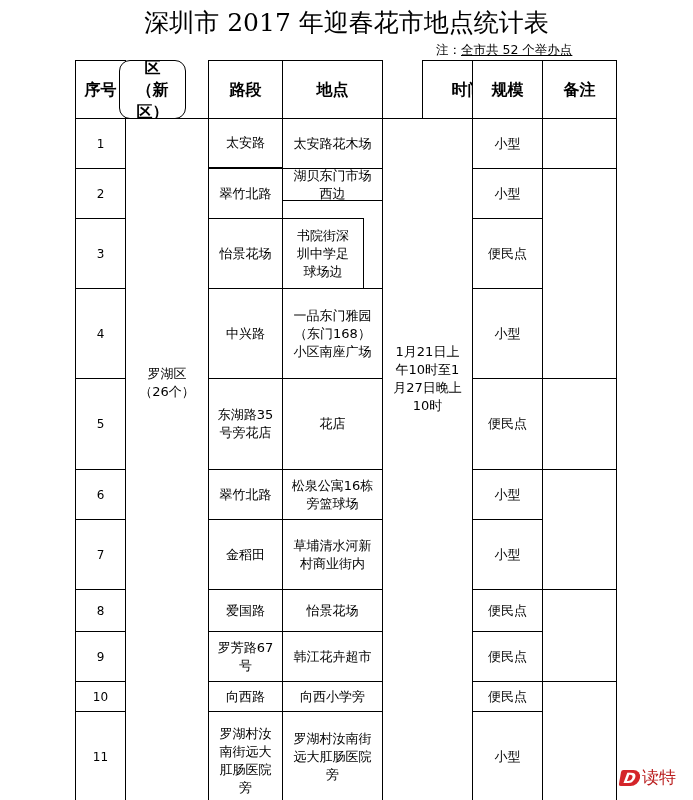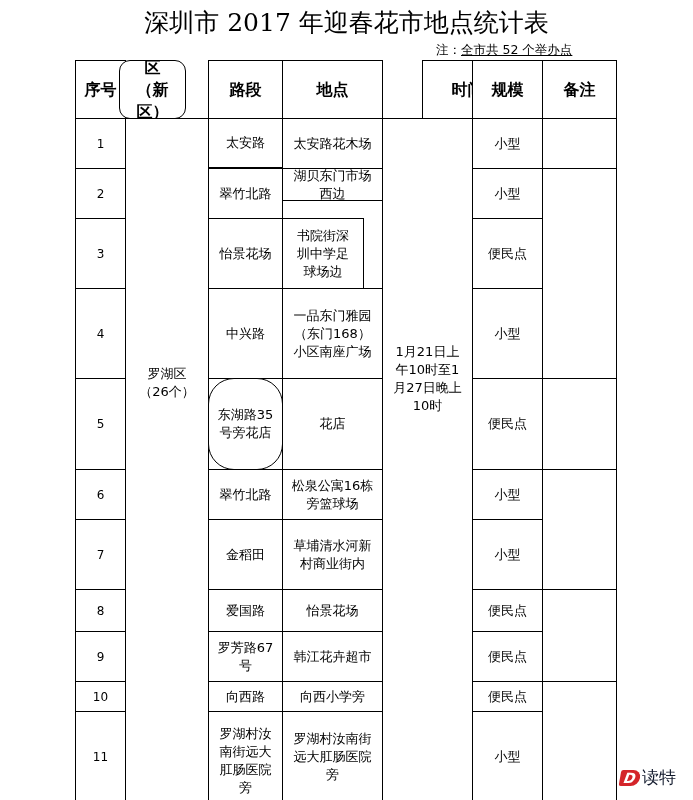--- a/index.html
+++ b/index.html
@@ -14,21 +14,21 @@
   .cell { position:absolute; box-sizing:border-box; border:1px solid #000;
           display:flex; align-items:center; justify-content:center; text-align:center;
           font-family: "DejaVu Sans", "Liberation Sans", sans-serif; font-size:13px; line-height:18px;
           padding:0 3px; background:#fff; }
   .hdr { font-weight:bold; font-size:16px; line-height:22px; }
   .num { font-size:12px; }
   .watermark { position:absolute; left:620px; top:768px; display:flex; align-items:center; gap:2px; }
   .wm-d { width:20px; height:16px; background:#d4252a; color:#fff; font-weight:bold; font-style:italic;
           font-family:"DejaVu Sans", sans-serif; font-size:14px; line-height:16px; text-align:center;
           border-radius:2px 8px 8px 2px; transform:skewX(-10deg); }
-  .wm-t { color:#0f172a; font-size:17px; font-family:Liberation Sans, sans-serif; line-height:20px; }
+  .wm-t { color:#b91c1c; font-size:17px; font-family:Liberation Sans, sans-serif; line-height:20px; }
 </style>
 </head>
 <body>
 
 <div class="title">深圳市 2017 年迎春花市地点统计表</div>
 <div class="note">
   <span>注：</span><span class="u">全市共 52 个举办点</span>
 </div>
 
 <div class="tbl">
@@ -59,21 +59,21 @@
   <div class="cell" style="left:133px;top:158px;width:75px;height:71px;">怡景花场</div>
   <div class="cell" style="left:207px;top:158px;width:82px;height:71px;padding:12px 8px;">书院街深圳中学足球场边</div>
   <div class="cell" style="left:397px;top:158px;width:71px;height:71px;">便民点</div>
 
   <div class="cell num" style="left:0;top:228px;width:51px;height:91px;">4</div>
   <div class="cell" style="left:133px;top:228px;width:75px;height:91px;">中兴路</div>
   <div class="cell" style="left:207px;top:228px;width:101px;height:91px;padding:0 5px;">一品东门雅园（东门168）小区南座广场</div>
   <div class="cell" style="left:397px;top:228px;width:71px;height:91px;">小型</div>
 
   <div class="cell num" style="left:0;top:318px;width:51px;height:92px;">5</div>
-  <div class="cell" style="left:133px;top:318px;width:75px;height:92px;border-radius:26px;">东湖路35号旁花店</div>
+  <div class="cell" style="left:133px;top:318px;width:75px;height:92px;">东湖路35号旁花店</div>
   <div class="cell" style="left:207px;top:318px;width:101px;height:92px;">花店</div>
   <div class="cell" style="left:397px;top:318px;width:71px;height:92px;">便民点</div>
 
   <div class="cell num" style="left:0;top:409px;width:51px;height:51px;">6</div>
   <div class="cell" style="left:133px;top:409px;width:75px;height:51px;">翠竹北路</div>
   <div class="cell" style="left:207px;top:409px;width:101px;height:51px;padding:0 8px;">松泉公寓16栋旁篮球场</div>
   <div class="cell" style="left:397px;top:409px;width:71px;height:51px;">小型</div>
 
   <div class="cell num" style="left:0;top:459px;width:51px;height:71px;">7</div>
   <div class="cell" style="left:133px;top:459px;width:75px;height:71px;">金稻田</div>

